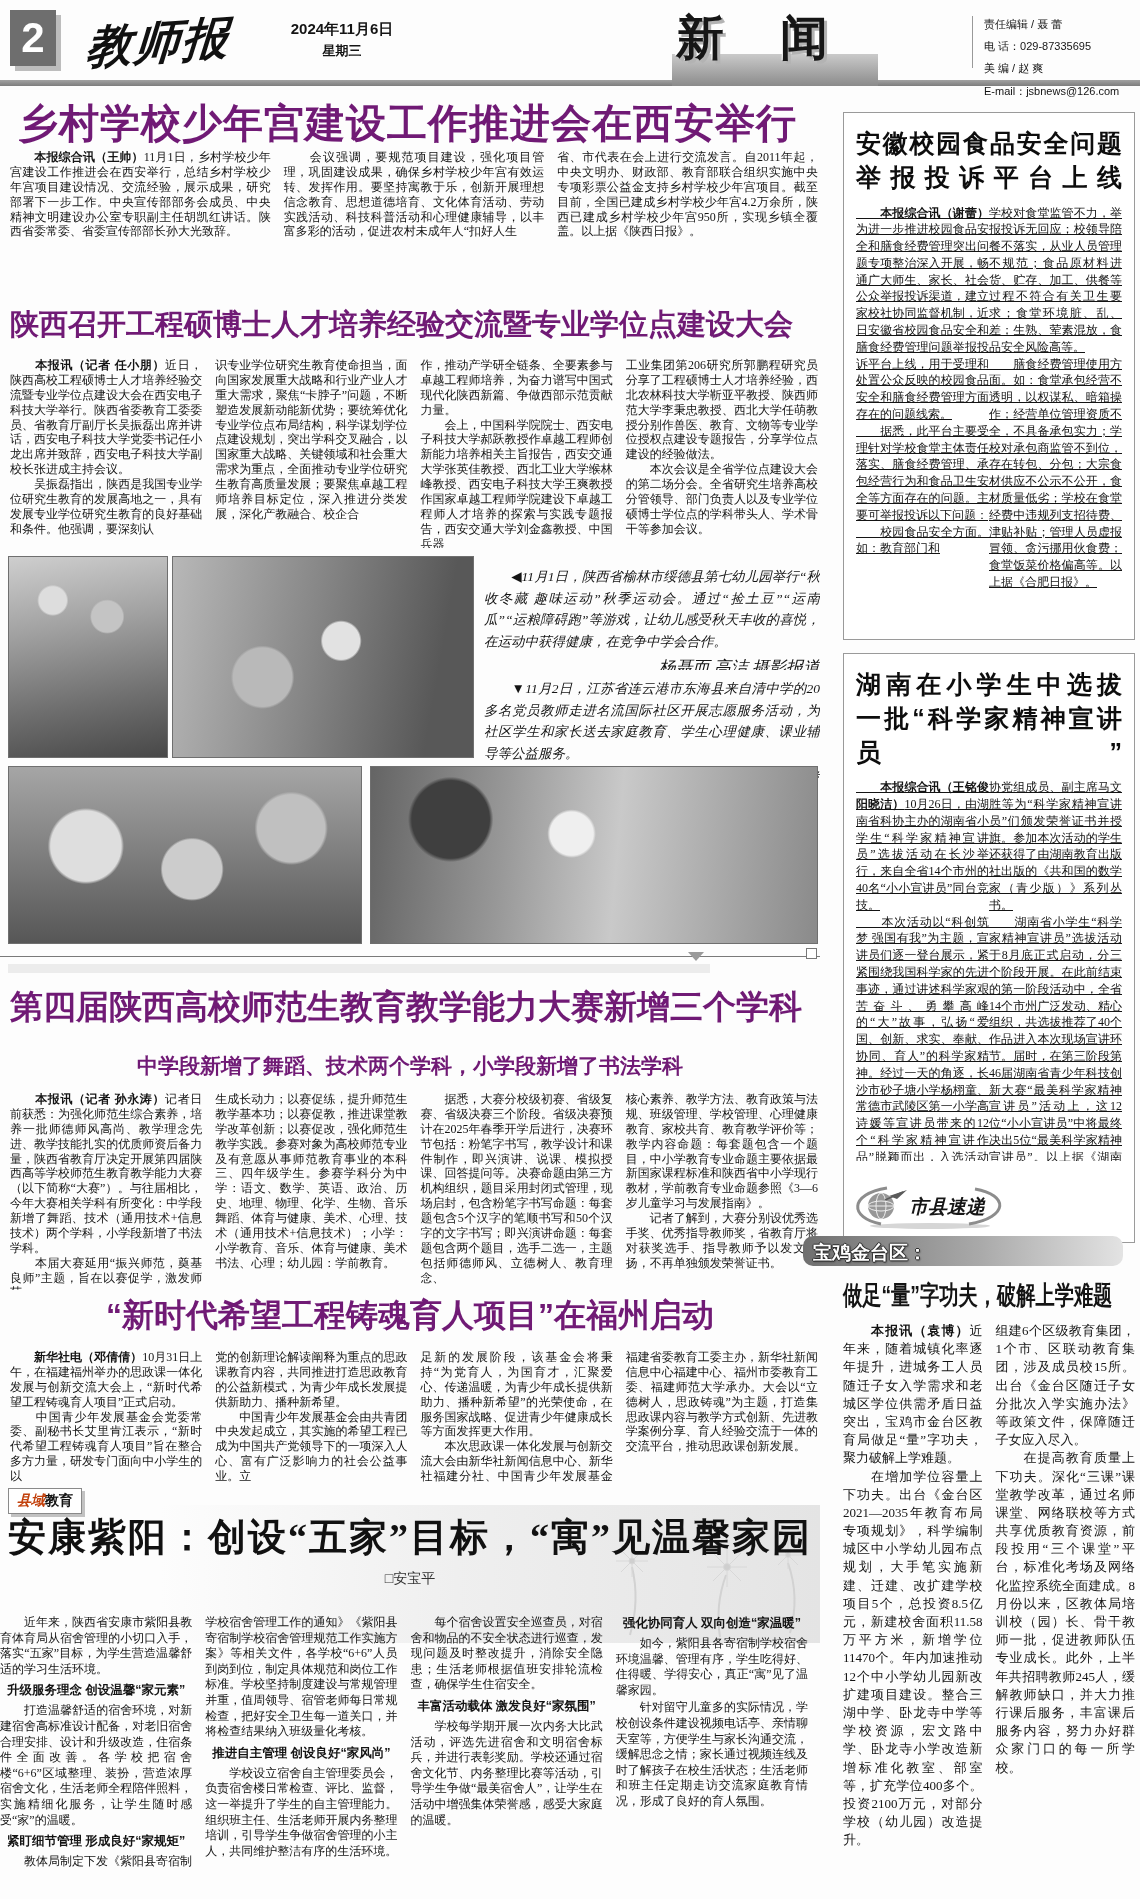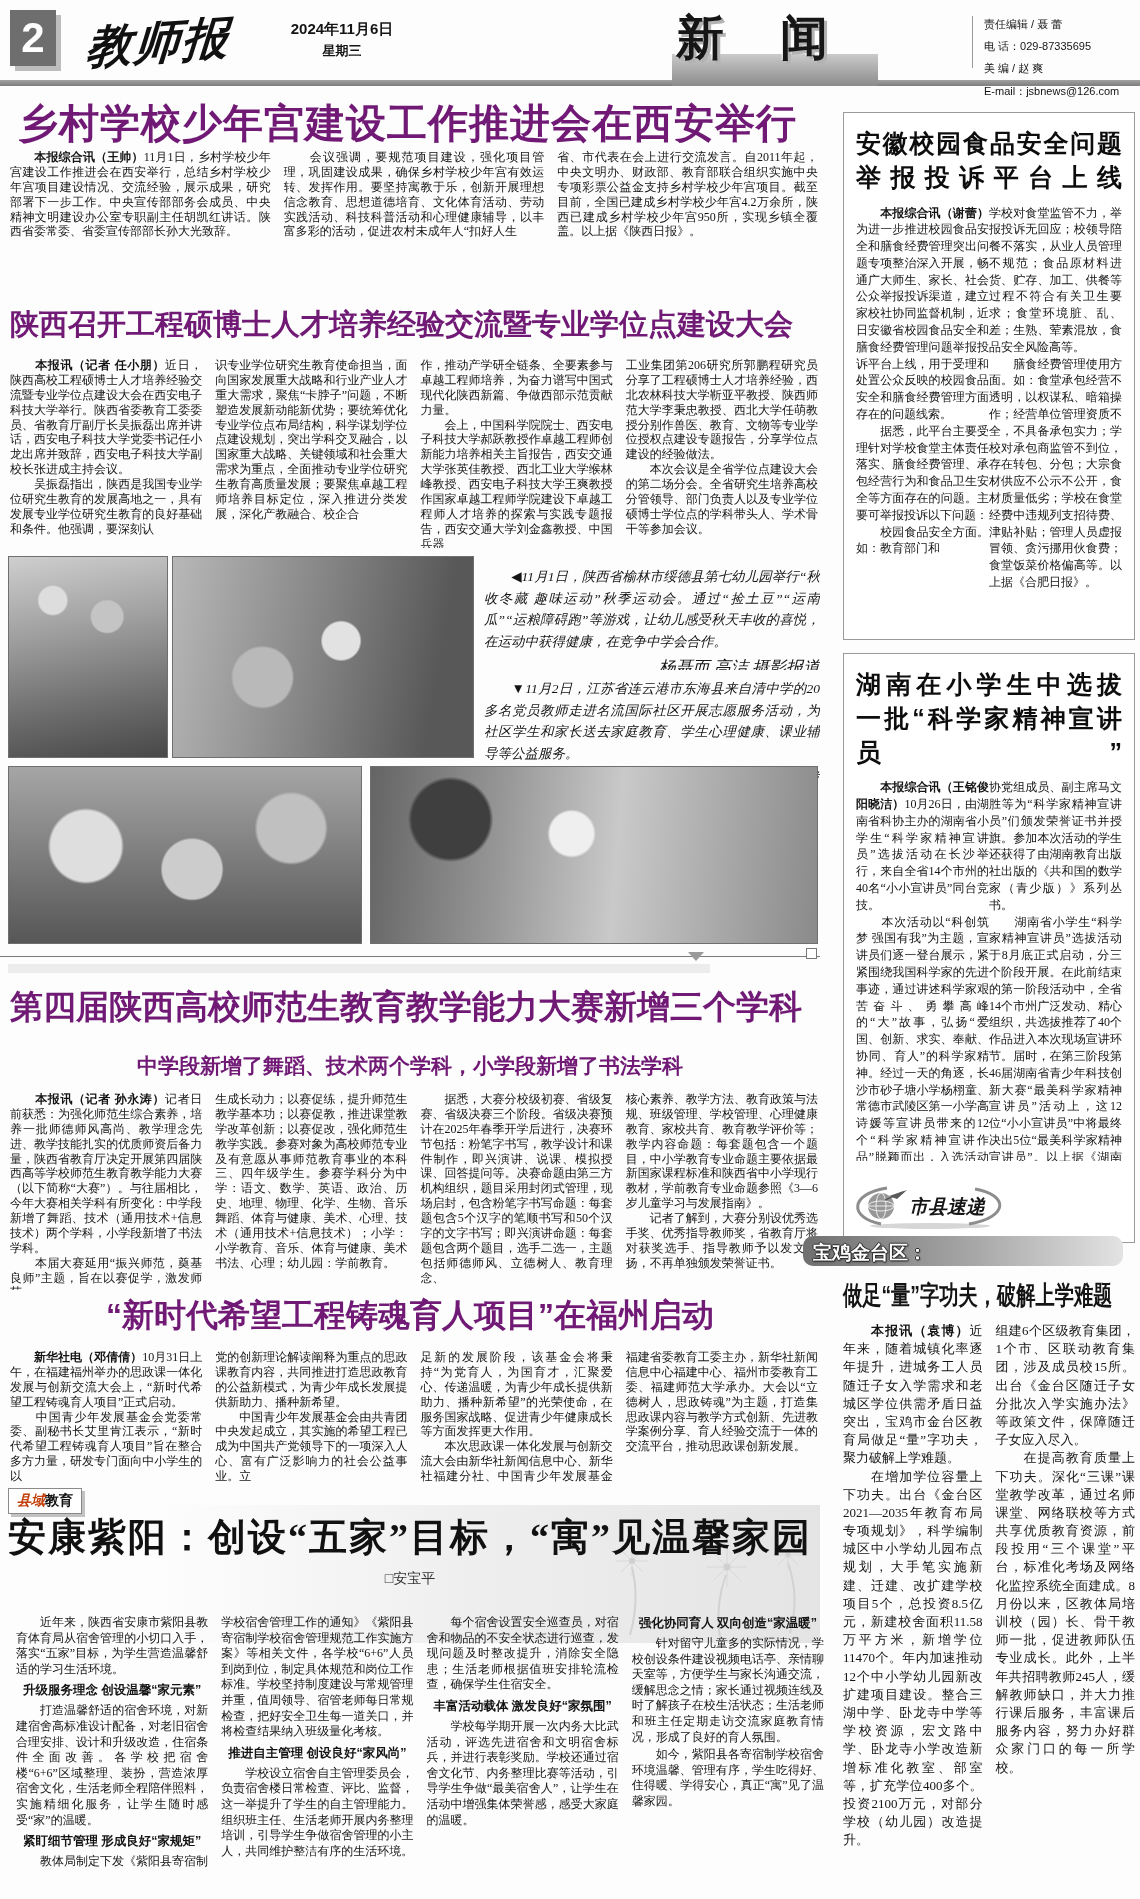--- a/index.html
+++ b/index.html
@@ -63,21 +63,21 @@
   .a5by{left:0;top:1570px;width:820px;text-align:center;font-size:14px;color:#333;}
   .col5{flex:1;overflow:hidden;}
   .p5{margin:0 0 2px 0;text-align:justify;white-space:pre-line;font-size:12px;line-height:1.3;}
   .subh{margin:5px 0 4px 0;text-align:center;font-size:12.5px;font-weight:700;
         font-family:"Liberation Sans",sans-serif;}
   
   .sbox{position:absolute;left:843px;width:292px;border:1px solid #9a9a9a;background:#fff;
         box-sizing:border-box;padding:14px 12px 10px 12px;overflow:hidden;}
   .bh{font-family:"Liberation Sans",sans-serif;font-weight:700;font-size:25px;line-height:1.35;
         text-align:justify;text-align-last:justify;color:#0d0d0d;}
-  .sbox .cols{margin-top:10px;gap:0;}
+  .sbox .cols{margin-top:10px;gap:0;text-decoration:underline;}
   .sbox .col{font-size:12px;line-height:1.4;}
   .badge{left:845px;top:1184px;}
   .region-bar{left:803px;top:1236px;width:320px;height:30px;
         background:linear-gradient(90deg,#6f6f6f,#a9a9a9 55%,#e3e3e3 100%);border-radius:10px;}
   .region-text{display:inline-block;padding:4px 0 0 10px;font-size:19px;font-weight:700;
         font-family:"Liberation Sans",sans-serif;color:#fff;
         text-shadow:1px 0 #2e2e2e,-1px 0 #2e2e2e,0 1px #2e2e2e,0 -1px #2e2e2e,1px 1px 2px #2e2e2e;}
   .b3h{left:843px;top:1278px;width:400px;font-size:26px;font-weight:700;
         font-family:"Liberation Sans",sans-serif;transform:scaleX(0.74);transform-origin:left top;
         white-space:nowrap;}
@@ -200,42 +200,42 @@
             <line x1="0" y1="-14" x2="0" y2="14"></line>
             <line x1="-10" y1="-10" x2="10" y2="10"></line>
             <line x1="-10" y1="10" x2="10" y2="-10"></line>
             <circle cx="0" cy="0" r="2.5" fill="#cfcfcf"></circle>
           </g>
       </g>
     </svg>
   </div>
   <div class="abs a5h">安康紫阳：创设“五家”目标，“寓”见温馨家园</div>
   <div class="abs a5by">□安宝平</div>
-  <div class="abs cols" style="left:16px;top:1615px;width:808px;height:284px;">
+  <div class="abs cols" style="left:0;top:1615px;width:808px;height:284px;">
     <div class="col5">
         <p class="p5">　　近年来，陕西省安康市紫阳县教育体育局从宿舍管理的小切口入手，落实“五家”目标，为学生营造温馨舒适的学习生活环境。</p>
         <h4 class="subh">升级服务理念 创设温馨“家元素”</h4>
         <p class="p5">　　打造温馨舒适的宿舍环境，对新建宿舍高标准设计配备，对老旧宿舍合理安排、设计和升级改造，住宿条件全面改善。各学校把宿舍楼“6+6”区域整理、装扮，营造浓厚宿舍文化，生活老师全程陪伴照料，实施精细化服务，让学生随时感受“家”的温暖。</p>
         <h4 class="subh">紧盯细节管理 形成良好“家规矩”</h4>
         <p class="p5">　　教体局制定下发《紫阳县寄宿制</p>
       </div>
     <div class="col5">
         <p class="p5">学校宿舍管理工作的通知》《紫阳县寄宿制学校宿舍管理规范工作实施方案》等相关文件，各学校“6+6”人员到岗到位，制定具体规范和岗位工作标准。学校坚持制度建设与常规管理并重，值周领导、宿管老师每日常规检查，把好安全卫生每一道关口，并将检查结果纳入班级量化考核。</p>
         <h4 class="subh">推进自主管理 创设良好“家风尚”</h4>
         <p class="p5">　　学校设立宿舍自主管理委员会，负责宿舍楼日常检查、评比、监督，这一举提升了学生的自主管理能力。组织班主任、生活老师开展内务整理培训，引导学生争做宿舍管理的小主人，共同维护整洁有序的生活环境。</p>
       </div>
     <div class="col5">
         <p class="p5">　　每个宿舍设置安全巡查员，对宿舍和物品的不安全状态进行巡查，发现问题及时整改提升，消除安全隐患；生活老师根据值班安排轮流检查，确保学生住宿安全。</p>
         <h4 class="subh">丰富活动载体 激发良好“家氛围”</h4>
         <p class="p5">　　学校每学期开展一次内务大比武活动，评选先进宿舍和文明宿舍标兵，并进行表彰奖励。学校还通过宿舍文化节、内务整理比赛等活动，引导学生争做“最美宿舍人”，让学生在活动中增强集体荣誉感，感受大家庭的温暖。</p>
       </div>
     <div class="col5">
         <h4 class="subh" style="margin-top:0;">强化协同育人 双向创造“家温暖”</h4>
+        <p class="p5">　　如今，紫阳县各寄宿制学校宿舍环境温馨、管理有序，学生吃得好、住得暖、学得安心，真正“寓”见了温馨家园。</p>
         <p class="p5">　　针对留守儿童多的实际情况，学校创设条件建设视频电话亭、亲情聊天室等，方便学生与家长沟通交流，缓解思念之情；家长通过视频连线及时了解孩子在校生活状态；生活老师和班主任定期走访交流家庭教育情况，形成了良好的育人氛围。</p>
-        <p class="p5">　　如今，紫阳县各寄宿制学校宿舍环境温馨、管理有序，学生吃得好、住得暖、学得安心，真正“寓”见了温馨家园。</p>
       </div>
   </div>
 
   <div class="sbox" style="top:112px;height:528px;">
     <div class="bh">安徽校园食品安全问题</div>
     <div class="bh">举报投诉平台上线</div>
     <div class="cols" style="height:398px;">
         <div class="col"><b class="lead">　　本报综合讯（谢蕾）</b><span>为进一步推进校园食品安全和膳食经费管理突出问题专项整治深入开展，畅通广大师生、家长、社会公众举报投诉渠道，建立家校社协同监督机制，近日安徽省校园食品安全和膳食经费管理问题举报投诉平台上线，用于受理和处置公众反映的校园食品安全和膳食经费管理方面存在的问题线索。
 　　据悉，此平台主要受理针对学校食堂主体责任落实、膳食经费管理、承包经营行为和食品卫生安全等方面存在的问题。主要可举报投诉以下问题：
 　　校园食品安全方面。如：教育部门和</span></div>

